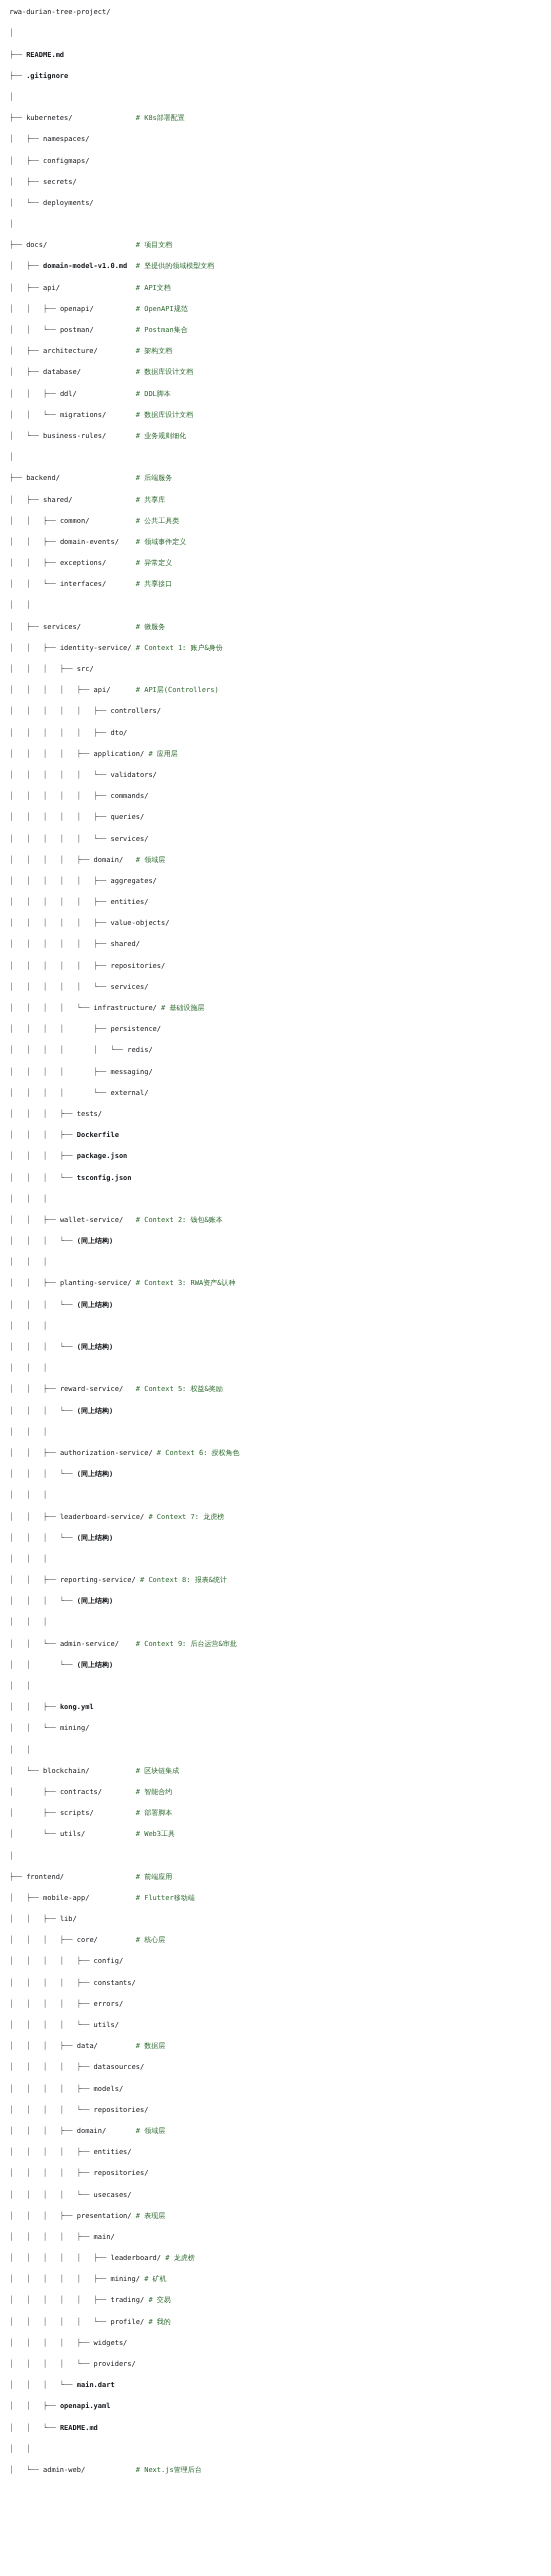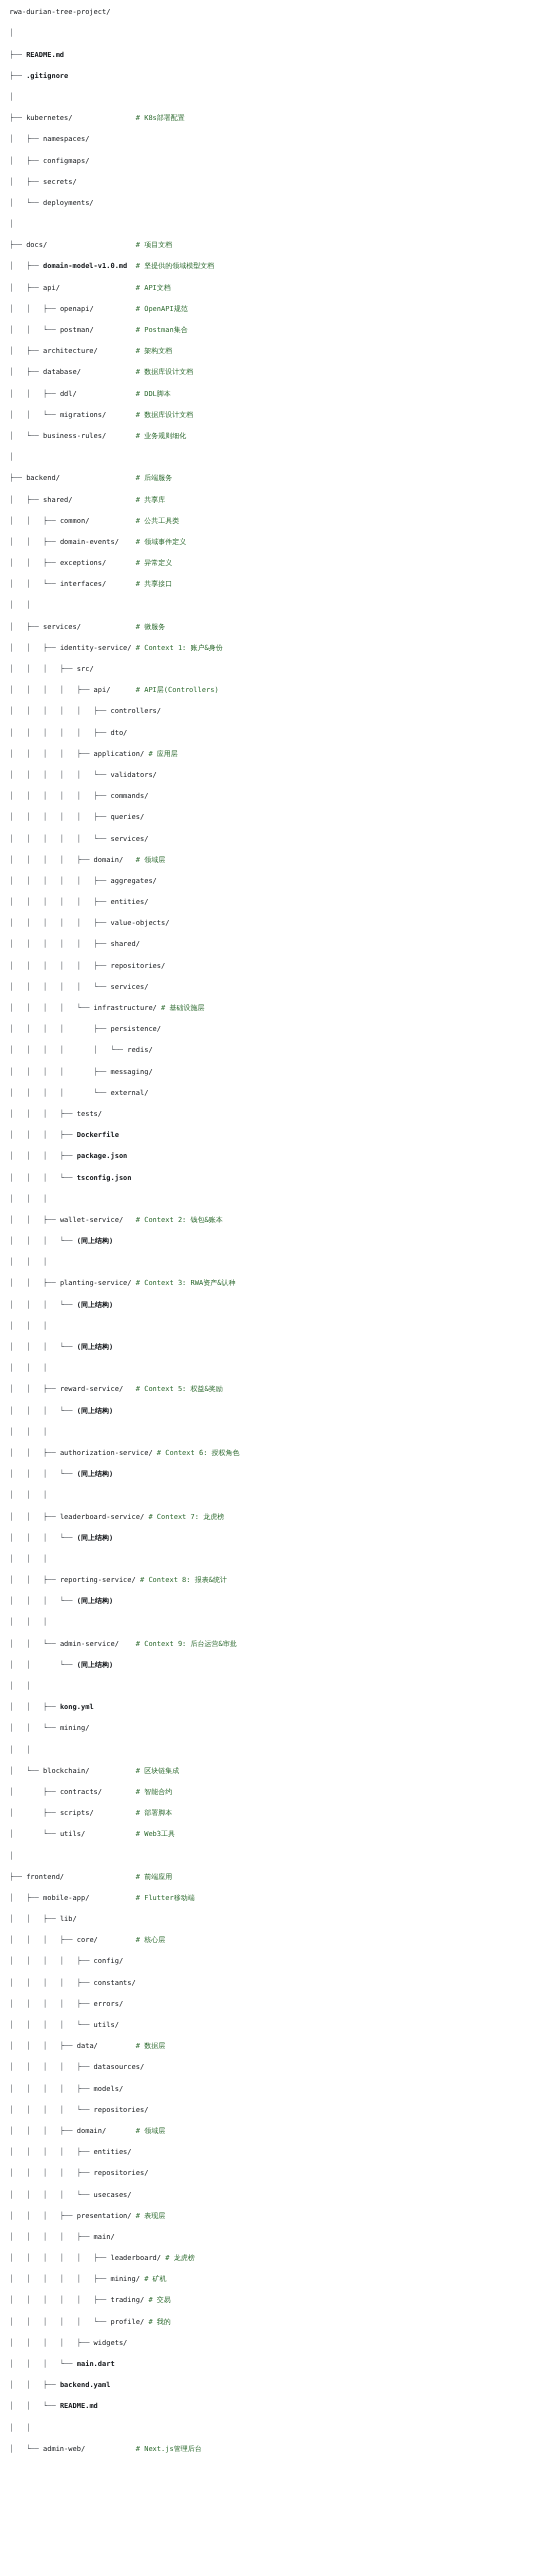--- a/index.html
+++ b/index.html
@@ -146,22 +146,23 @@
 <span class="row"><span class="pre">│   │   │   │   ├── </span><span class="dir">entities/</span></span>
 <span class="row"><span class="pre">│   │   │   │   ├── </span><span class="dir">repositories/</span></span>
 <span class="row"><span class="pre">│   │   │   │   └── </span><span class="dir">usecases/</span></span>
 <span class="row"><span class="pre">│   │   │   ├── </span><span class="dir">presentation/</span><span> </span><span class="comment"># 表现层</span></span>
 <span class="row"><span class="pre">│   │   │   │   ├── </span><span class="dir">main/</span></span>
 <span class="row"><span class="pre">│   │   │   │   │   ├── </span><span class="dir">leaderboard/</span><span> </span><span class="comment"># 龙虎榜</span></span>
 <span class="row"><span class="pre">│   │   │   │   │   ├── </span><span class="dir">mining/</span><span> </span><span class="comment"># 矿机</span></span>
 <span class="row"><span class="pre">│   │   │   │   │   ├── </span><span class="dir">trading/</span><span> </span><span class="comment"># 交易</span></span>
 <span class="row"><span class="pre">│   │   │   │   │   └── </span><span class="dir">profile/</span><span> </span><span class="comment"># 我的</span></span>
 <span class="row"><span class="pre">│   │   │   │   ├── </span><span class="dir">widgets/</span></span>
+<span class="row"><span class="pre">│   │   │   │   └── </span><span class="dir">providers/</span></span>
 <span class="row"><span class="pre">│   │   │   └── </span><span class="name">main.dart</span></span>
-<span class="row"><span class="pre">│   │   ├── </span><span class="name">backend.yaml</span></span>
+<span class="row"><span class="pre">│   │   ├── </span><span class="name">openapi.yaml</span></span>
 <span class="row"><span class="pre">│   │   └── </span><span class="name">README.md</span></span>
 <span class="row"><span class="pre">│   │</span></span>
 <span class="row"><span class="pre">│   └── </span><span class="dir">admin-web/</span><span>            </span><span class="comment"># Next.js管理后台</span></span>
 
 
 
 
 
 
 

